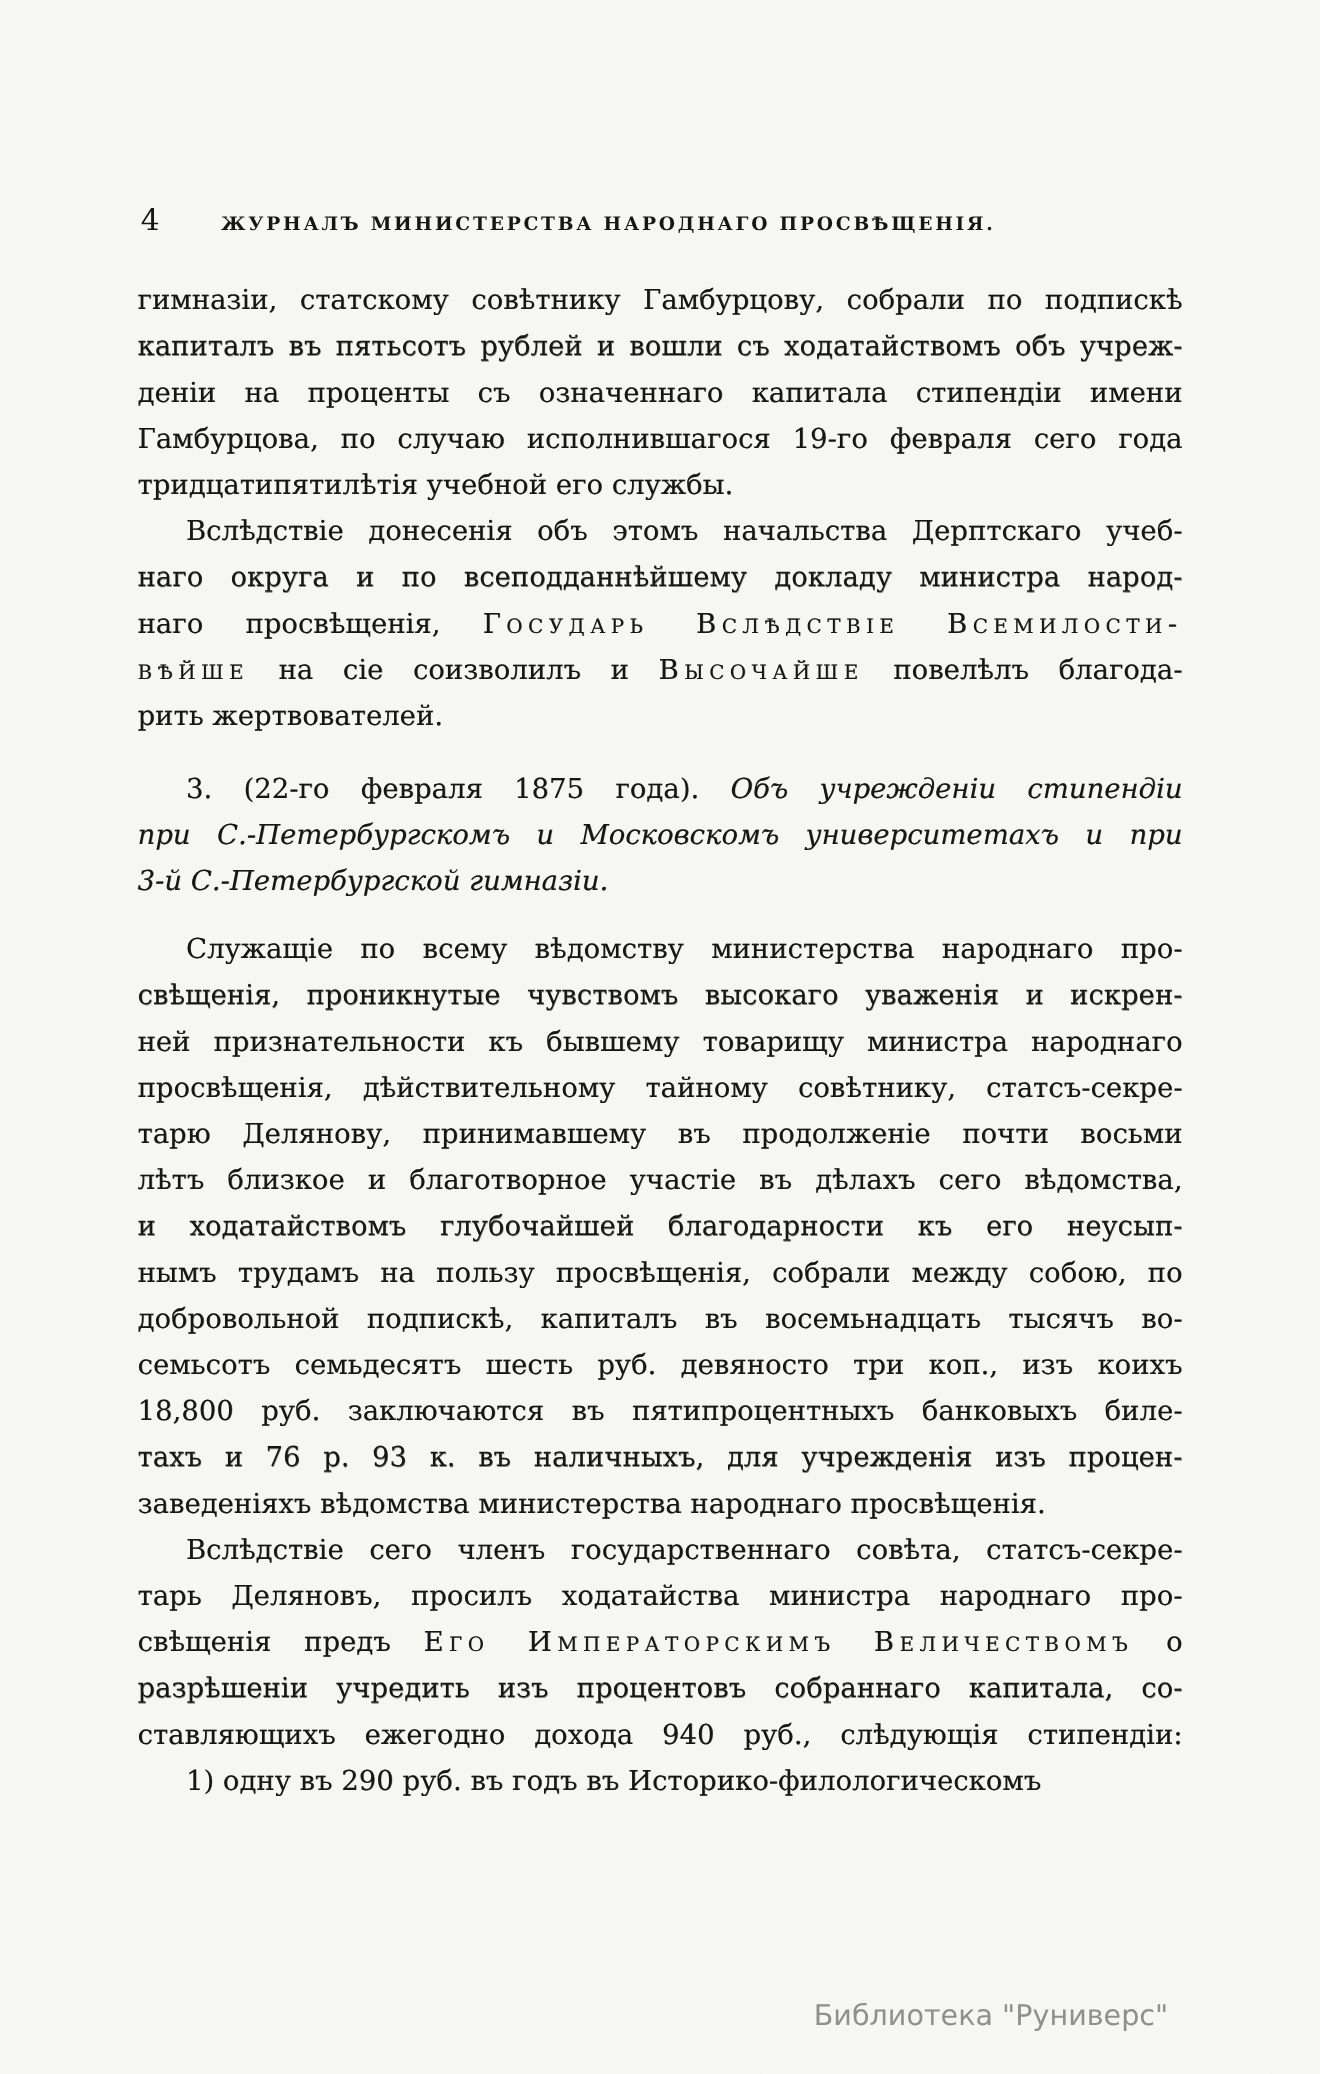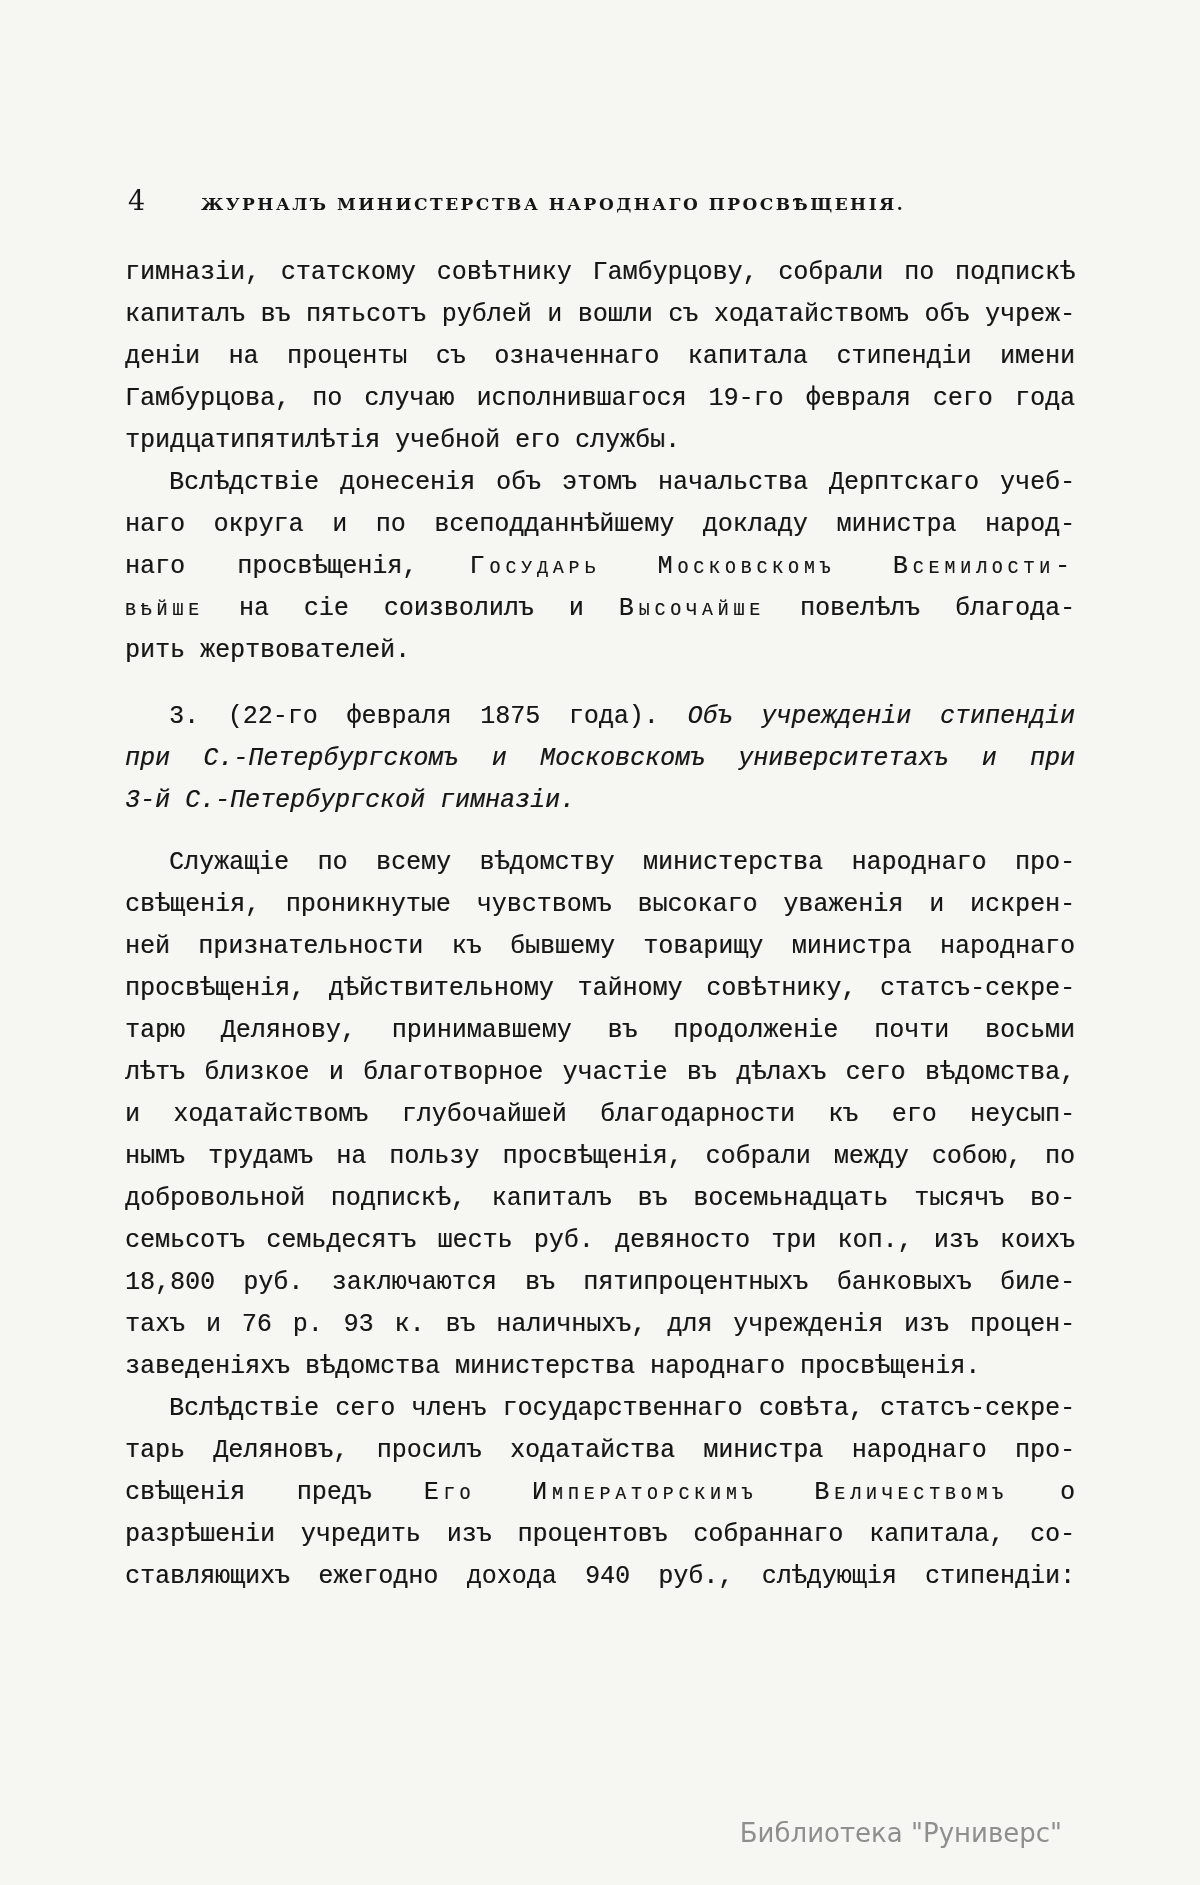--- a/index.html
+++ b/index.html
@@ -31,21 +31,20 @@
     white-space: nowrap;
   }
   .text-column {
     position: absolute;
     left: 125px;
     top: 252px;
     width: 950px;
     font-size: 25px;
     line-height: 42px;
     text-shadow: 0.4px 0.2px 0 rgba(0,0,0,0.45);
-    font-family: Liberation Mono, monospace;
   }
   .para { margin: 0; }
   .para-heading { margin: 24px 0 20px 0; }
   .tline {
     text-align: justify;
     text-align-last: justify;
     white-space: normal;
   }
   .tline.last { text-align-last: left; }
   .tline.indent { padding-left: 44px; }
@@ -76,21 +75,21 @@
       <div class="para">
         <div class="tline"><span class="seg-rm">гимназіи, статскому совѣтнику Гамбурцову, собрали по подпискѣ</span></div>
         <div class="tline"><span class="seg-rm">капиталъ въ пятьсотъ рублей и вошли съ ходатайствомъ объ учреж-</span></div>
         <div class="tline"><span class="seg-rm">деніи на проценты съ означеннаго капитала стипендіи имени</span></div>
         <div class="tline"><span class="seg-rm">Гамбурцова, по случаю исполнившагося 19-го февраля сего года</span></div>
         <div class="tline last"><span class="seg-rm">тридцатипятилѣтія учебной его службы.</span></div>
       </div>
       <div class="para">
         <div class="tline indent"><span class="seg-rm">Вслѣдствіе донесенія объ этомъ начальства Дерптскаго учеб-</span></div>
         <div class="tline"><span class="seg-rm">наго округа и по всеподданнѣйшему докладу министра народ-</span></div>
-        <div class="tline"><span class="seg-rm">наго просвѣщенія, </span><span class="seg-sc">Государь Московскомъ Всемилости-</span></div>
+        <div class="tline"><span class="seg-rm">наго просвѣщенія, </span><span class="seg-sc">Государь Вслѣдствіе Всемилости-</span></div>
         <div class="tline"><span class="seg-sc">вѣйше</span><span class="seg-rm"> на сіе соизволилъ и </span><span class="seg-sc">Высочайше</span><span class="seg-rm"> повелѣлъ благода-</span></div>
         <div class="tline last"><span class="seg-rm">рить жертвователей.</span></div>
       </div>
       <div class="para para-heading">
         <div class="tline indent"><span class="seg-rm">3. (22-го февраля 1875 года). </span><span class="seg-it">Объ учрежденіи стипендіи</span></div>
         <div class="tline"><span class="seg-it">при С.-Петербургскомъ и Московскомъ университетахъ и при</span></div>
         <div class="tline last"><span class="seg-it">3-й С.-Петербургской гимназіи.</span></div>
       </div>
       <div class="para">
         <div class="tline indent"><span class="seg-rm">Служащіе по всему вѣдомству министерства народнаго про-</span></div>
@@ -107,15 +106,18 @@
         <div class="tline"><span class="seg-rm">тахъ и 76 р. 93 к. въ наличныхъ, для учрежденія изъ процен-</span></div>
         <div class="tline last"><span class="seg-rm">заведеніяхъ вѣдомства министерства народнаго просвѣщенія.</span></div>
       </div>
       <div class="para">
         <div class="tline indent"><span class="seg-rm">Вслѣдствіе сего членъ государственнаго совѣта, статсъ-секре-</span></div>
         <div class="tline"><span class="seg-rm">тарь Деляновъ, просилъ ходатайства министра народнаго про-</span></div>
         <div class="tline"><span class="seg-rm">свѣщенія предъ </span><span class="seg-sc">Его Императорскимъ Величествомъ</span><span class="seg-rm"> о</span></div>
         <div class="tline"><span class="seg-rm">разрѣшеніи учредить изъ процентовъ собраннаго капитала, со-</span></div>
         <div class="tline"><span class="seg-rm">ставляющихъ ежегодно дохода 940 руб., слѣдующія стипендіи:</span></div>
       </div>
+      <div class="para">
+        <div class="tline last indent"><span class="seg-rm">1) одну въ 290 руб. въ годъ въ Историко-филологическомъ</span></div>
+      </div>
     </div>
   <div class="watermark">Библиотека "Руниверс"</div>
 </div>
 
 </body></html>

